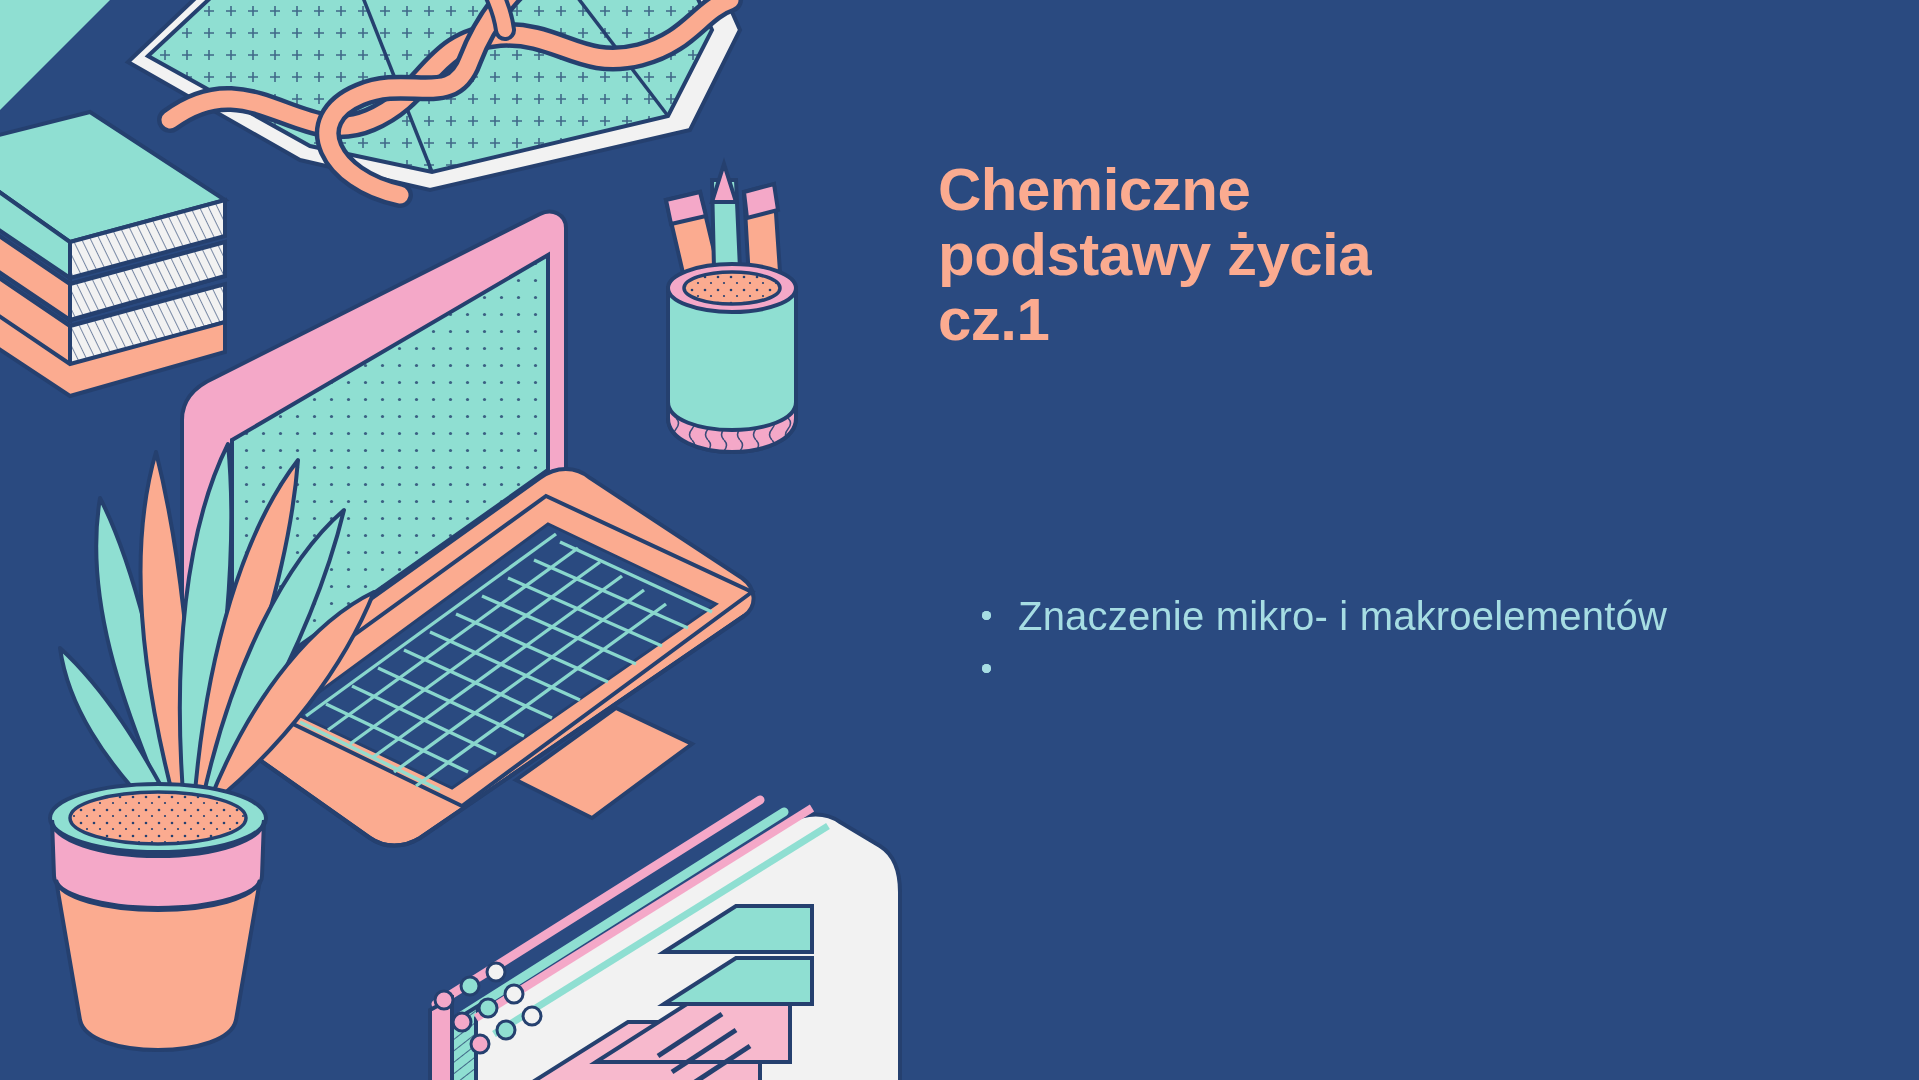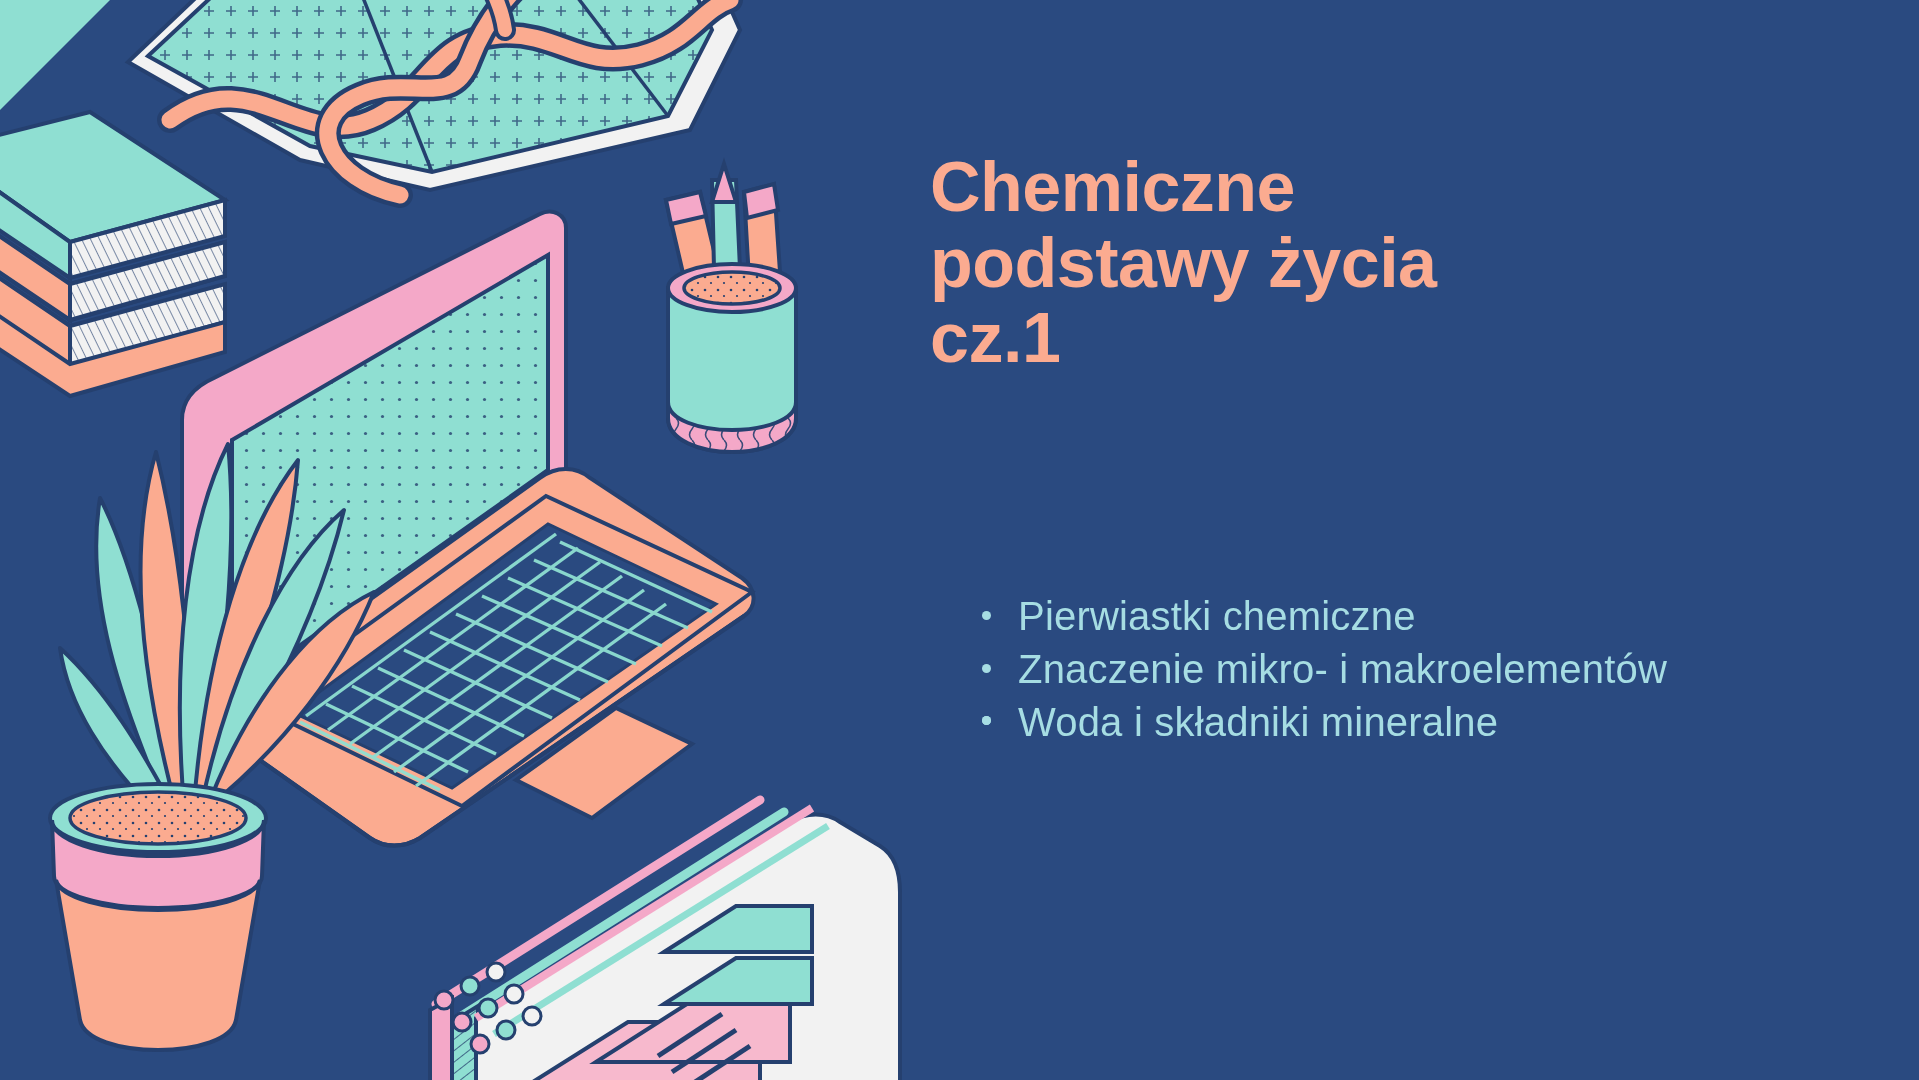--- a/index.html
+++ b/index.html
@@ -23,23 +23,23 @@
     pointer-events:none;
   }
   
   #text-col{
     position:absolute;
     left:930px;
     top:150px;
     width:930px;
   }
   #title{
-    margin:0;
+    margin:8px;
     color:#fbab90;
-    font-size:70px;
+    font-size:60px;
     font-weight:bold;
     line-height:1.08;
     letter-spacing:-0.5px;
     white-space:pre-line;
   }
   #bullets{
     list-style:none;
     margin:0;
     padding:0;
     position:absolute;
@@ -279,29 +279,27 @@
 
   <div id="text-col">
 
     <h1 id="title">Chemiczne
 podstawy życia
 cz.1</h1>
 
     <ul id="bullets">
       <li>
         <span class="dot"></span>
-        <span>Pierwiastki chemiczne</span>
       </li>
       <li>
         <span class="dot"></span>
         <span>Znaczenie mikro- i makroelementów</span>
       </li>
       <li>
         <span class="dot"></span>
       </li>
       <li>
         <span class="dot"></span>
-        <span>Woda i składniki mineralne</span>
       </li>
     </ul>
 
   </div>
 </div>
 
 </body></html>

